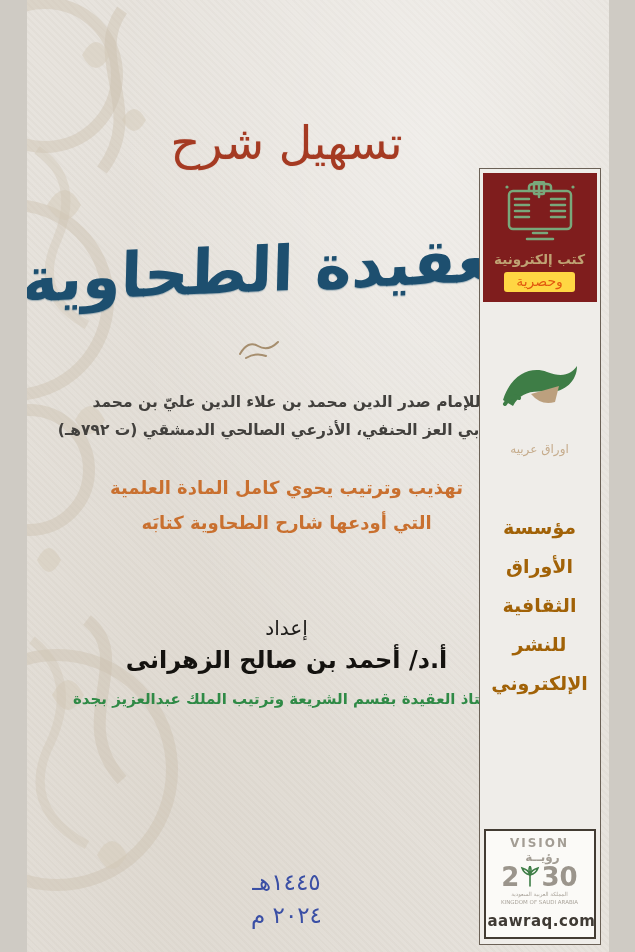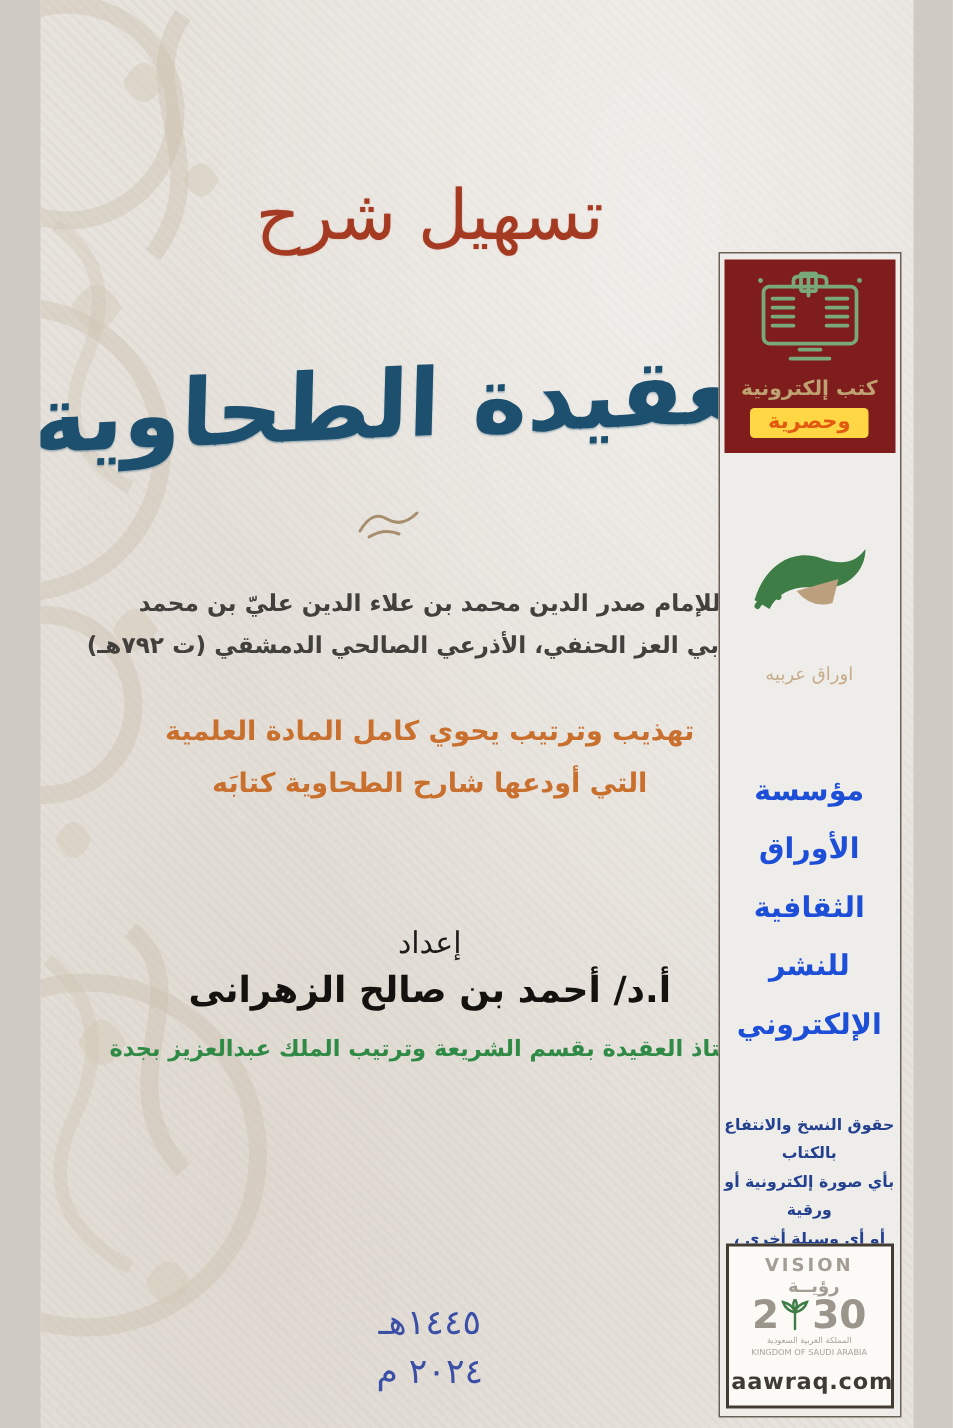--- a/index.html
+++ b/index.html
@@ -64,26 +64,26 @@
     position:absolute;top:168px;right:8px;width:122px;height:777px;
     background:#efede9;border:1px solid #6b6156;
     direction:rtl;text-align:center;
   }
   .ebook-card{
     margin:4px 3px 0 3px;background:#7f1d1d;padding:8px 2px 10px 2px;
   }
   .ebook-label{font-size:13.5px;font-weight:bold;color:#bfa273;margin-top:4px;}
   .ebook-badge{
     display:inline-block;margin-top:5px;background:#ffd643;color:#e2590f;
-    font-size:14px;font-weight:bold;padding:1px 12px 3px 12px;border-radius:3px;
+    font-size:14px;font-weight:normal;padding:1px 12px 3px 12px;border-radius:3px;
   }
   .awraq{margin-top:58px;}
   .awraq-label{font-size:12px;color:#c6ac8c;margin-top:20px;}
   .foundation{
-    margin-top:52px;font-size:19px;font-weight:bold;color:#1d4ed8;line-height:39px;
+    margin-top:52px;font-size:19px;font-weight:bold;color:#a16207;line-height:39px;
   }
   .copyright{
     margin-top:38px;font-size:10.5px;font-weight:bold;color:#23418f;line-height:19px;
     padding:0 3px;
   }
   .vision-card{
     position:absolute;bottom:5px;left:4px;right:4px;
     background:#fbfaf7;border:2px solid #433c33;padding:5px 2px 7px 2px;
     direction:ltr;
   }
@@ -180,26 +180,20 @@
     </div>
 
     <div class="foundation">
       <div>مؤسسة</div>
       <div>الأوراق</div>
       <div>الثقافية</div>
       <div>للنشر</div>
       <div>الإلكتروني</div>
     </div>
 
-    <div class="copyright">
-      <div>حقوق النسخ والانتفاع بالكتاب</div>
-      <div>بأي صورة إلكترونية أو ورقية</div>
-      <div>أو أي وسيلة أخرى ، محفوظة</div>
-      <div>لمؤسسة الأوراق الثقافية</div>
-    </div>
 
     <div class="vision-card">
       <div class="vision-row1">
         <span class="v-en">VISION</span>
         <span class="v-ar">رؤيــة</span>
       </div>
       <div class="vision-row2">
         <span>2</span>
         <svg width="20" height="22" viewBox="0 0 20 22">
           <g stroke="#3e7d46" stroke-width="1.6" fill="none" stroke-linecap="round">

